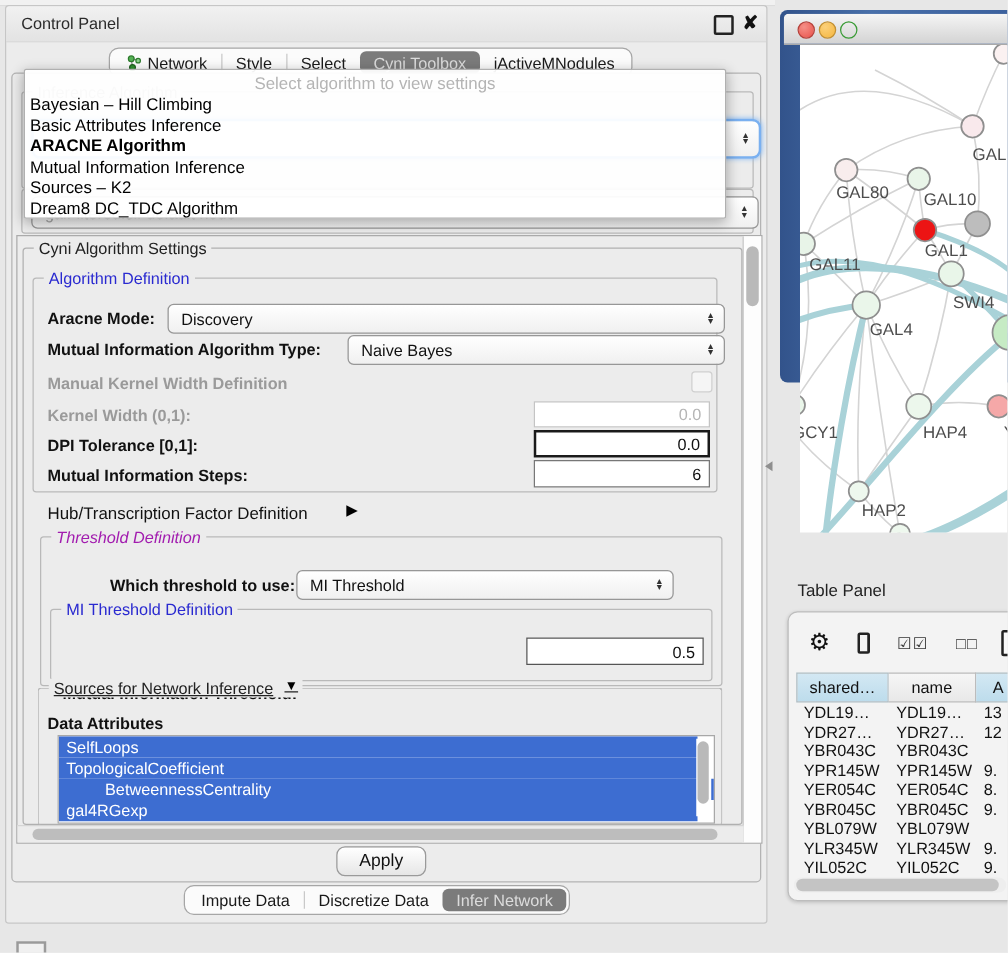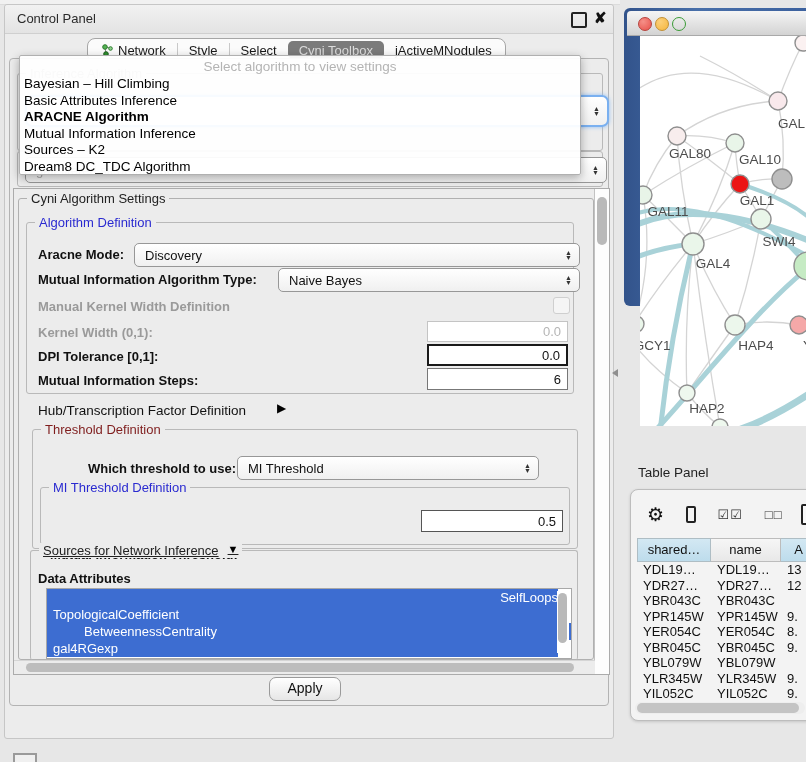--- a/index.html
+++ b/index.html
@@ -201,21 +201,21 @@
     <span class="blabel" style="left:24px;top:160px;">DPI Tolerance [0,1]:</span>
     <input class="field" style="left: 413px; top: 155px; width: 141px; height: 22px; border: 2px solid rgb(26, 26, 26);" readonly="" value="0.0">
 
     <span class="blabel" style="left:24px;top:184px;">Mutual Information Steps:</span>
     <input class="field" style="left: 413px; top: 179px; width: 141px; height: 22px;" readonly="" value="6">
 
     <span class="blabel" style="left:24px;top:214px;font-weight:normal;font-size:13.5px;">Hub/Transcription Factor Definition</span>
     <span class="abs tri" style="left:263px;top:212px;font-size:12px;">▶</span>
 
     <div class="group" style="left:18px;top:240px;width:544px;height:118px;">
-      <span class="gtitle" style="color:#7f1d1d;">Threshold Definition</span>
+      <span class="gtitle" style="color:#a21caf;font-style:italic;">Threshold Definition</span>
     </div>
 
     <span class="blabel" style="left:74px;top:272px;">Which threshold to use:</span>
     <div class="combo" style="left:223px;top:267px;width:290px;">
       <span>MI Threshold</span>
       <span class="arrows">
           <span>▲</span>
           <span>▼</span>
         </span>
     </div>
@@ -229,33 +229,45 @@
     <div class="group" style="left:16px;top:361px;width:546px;height:109px;border-bottom:none;">
       <span class="gtitle" style="display:flex;align-items:flex-start;gap:9px;text-decoration:underline;">
         <span>Sources for Network Inference</span>
         <span class="tri" style="font-size:11px;">▼</span>
       </span>
     </div>
     <span class="blabel" style="left:24px;top:382px;">Data Attributes</span>
 
     <div class="attr-list">
       <div id="attr-items">
-          <div class="attr-item" style="background: rgb(61, 109, 209); text-align: right;">SelfLoops</div>
+          <div class="attr-item" style="background: rgb(61, 109, 209);">SelfLoops</div>
           <div class="attr-item" style="background: rgb(61, 109, 209);">TopologicalCoefficient</div>
           <div class="attr-item" style="background: rgb(61, 109, 209); padding-left: 37px;">BetweennessCentrality</div>
           <div class="attr-item" style="background: rgb(61, 109, 209);">gal4RGexp</div>
         </div>
       <div class="list-vtrack">
           <div class="list-vthumb"></div>
         </div>
     </div>
   </div>
 
   <div class="apply-btn">Apply</div>
 
+  <div class="seg-strip" id="bottom-tabs" style="left:142px;top:703px;">
+      <span class="seg">
+        <span>Impute Data</span>
+      </span>
+      <span class="seg-sep"></span>
+      <span class="seg">
+        <span>Discretize Data</span>
+      </span>
+      <span class="seg selected">
+        <span>Infer Network</span>
+      </span>
+    </div>
 </div>
 
 <div class="net-frame">
   <div class="net-titlebar">
     <span class="light" style="left:11px;background:radial-gradient(circle at 35% 30%,#f59088,#e8514a);border:1px solid #b5423c;"></span>
     <span class="light" style="left:28px;background:radial-gradient(circle at 35% 30%,#fbd07a,#f5b63e);border:1px solid #c29034;"></span>
     <span class="light" style="left:45px;background:radial-gradient(circle at 35% 30%,#90de84,#47c243;border:1px solid #3a9b36);border:1px solid #3a9b36;"></span>
   </div>
   <div class="net-canvas">
     <svg id="net-svg" width="166" height="390">

